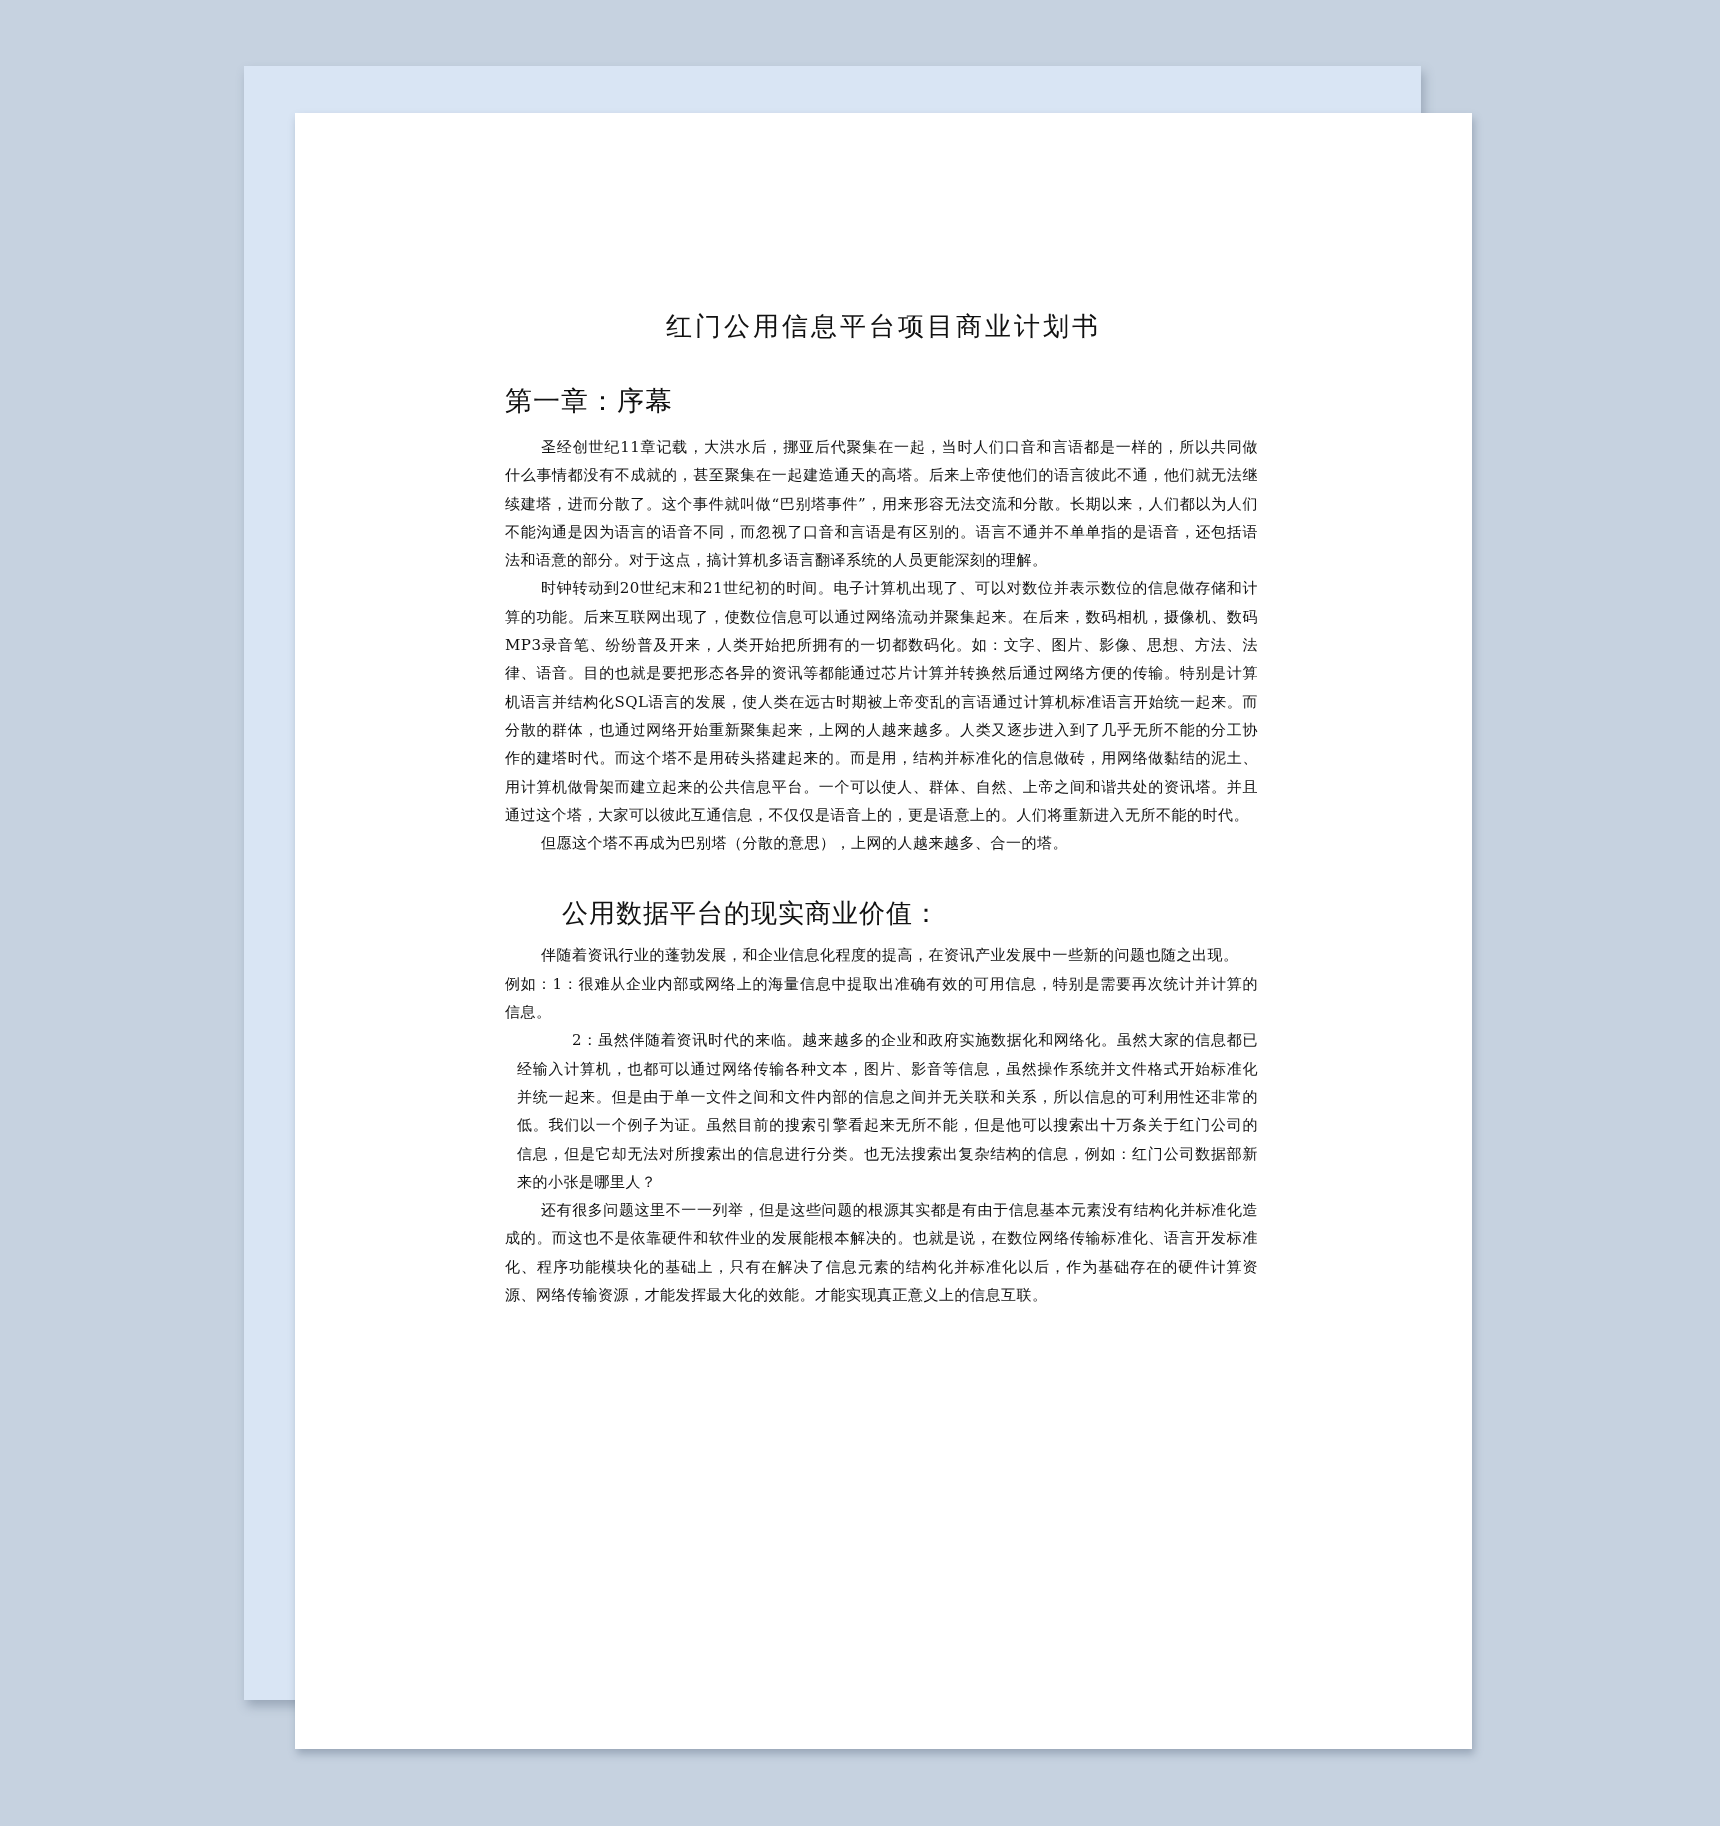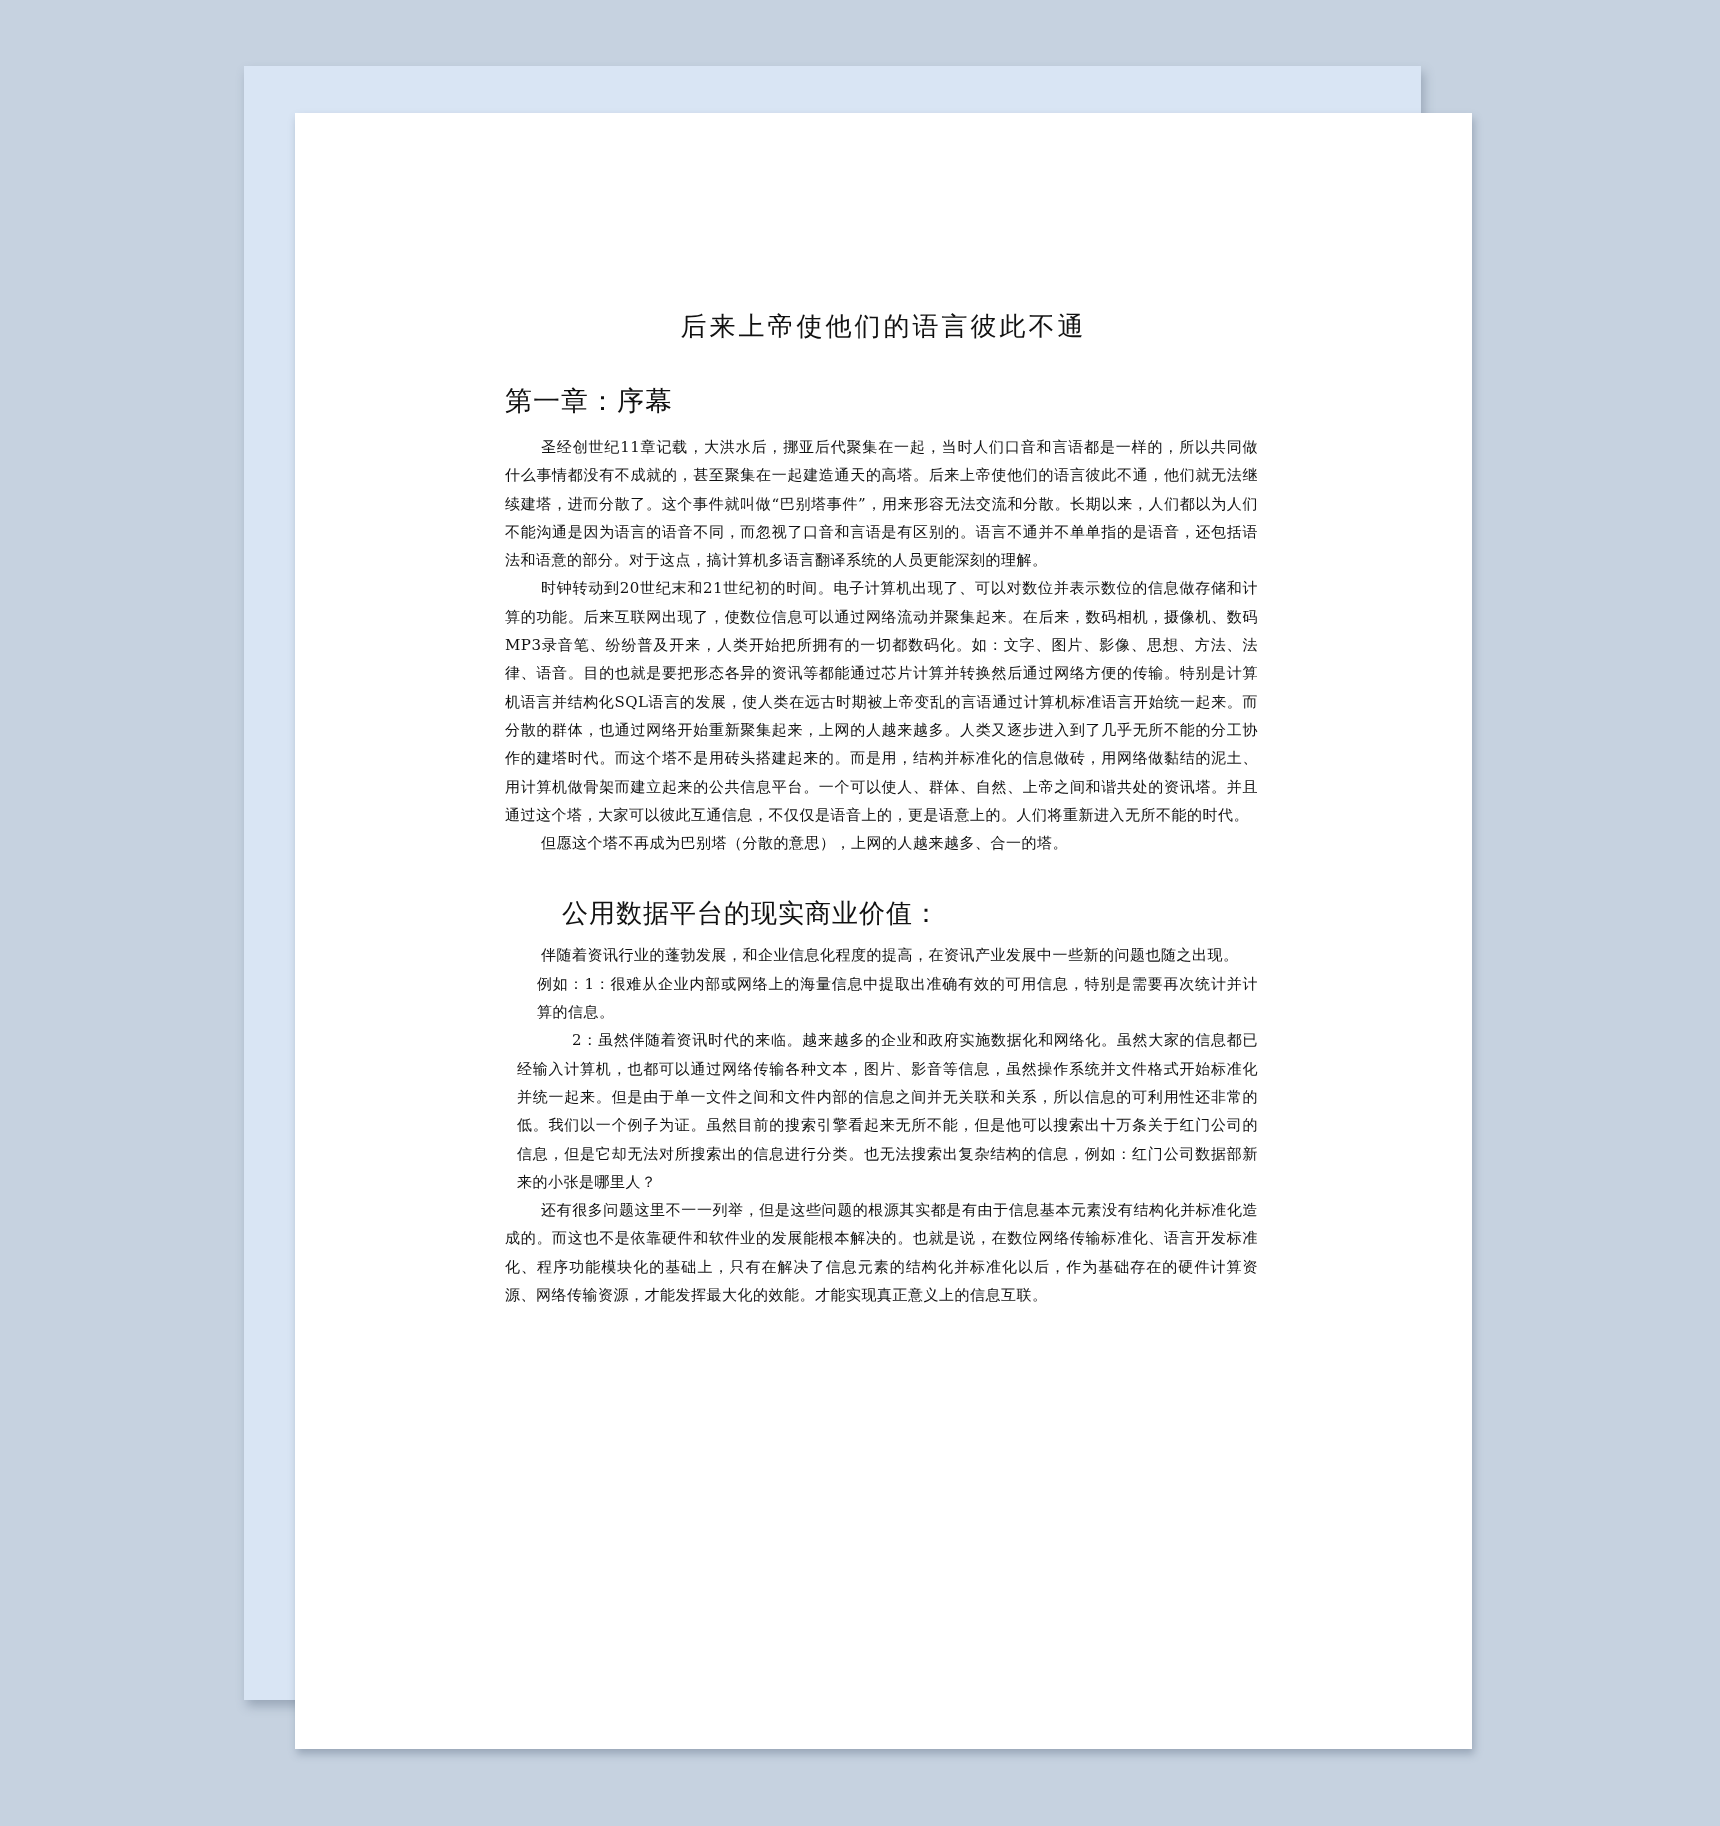--- a/index.html
+++ b/index.html
@@ -73,29 +73,29 @@
     .para {
       font-size: 15px;
       line-height: 28.3px;
       margin: 0;
       text-align: justify;
       letter-spacing: 0.5px;
       word-break: break-all;
     }
     .indent-2 { text-indent: 36px; }
     .indent-3 { text-indent: 55px; margin-left: 12px; }
-    .indent-0 { text-indent: 0; margin-left: 32px; }
+    .indent-0 { text-indent: 0; }
   </style>
 </head>
 <body>
 
 <div class="back-page"></div>
 
 <div class="front-page">
-  <h1 class="doc-title">后来上帝使他们的语言彼此不通</h1>
+  <h1 class="doc-title">红门公用信息平台项目商业计划书</h1>
 
   <div class="content">
     <h2 class="chapter-heading">第一章：序幕</h2>
     <p class="para indent-2">圣经创世纪11章记载，大洪水后，挪亚后代聚集在一起，当时人们口音和言语都是一样的，所以共同做什么事情都没有不成就的，甚至聚集在一起建造通天的高塔。后来上帝使他们的语言彼此不通，他们就无法继续建塔，进而分散了。这个事件就叫做“巴别塔事件”，用来形容无法交流和分散。长期以来，人们都以为人们不能沟通是因为语言的语音不同，而忽视了口音和言语是有区别的。语言不通并不单单指的是语音，还包括语法和语意的部分。对于这点，搞计算机多语言翻译系统的人员更能深刻的理解。</p>
     <p class="para indent-2">时钟转动到20世纪末和21世纪初的时间。电子计算机出现了、可以对数位并表示数位的信息做存储和计算的功能。后来互联网出现了，使数位信息可以通过网络流动并聚集起来。在后来，数码相机，摄像机、数码MP3录音笔、纷纷普及开来，人类开始把所拥有的一切都数码化。如：文字、图片、影像、思想、方法、法律、语音。目的也就是要把形态各异的资讯等都能通过芯片计算并转换然后通过网络方便的传输。特别是计算机语言并结构化SQL语言的发展，使人类在远古时期被上帝变乱的言语通过计算机标准语言开始统一起来。而分散的群体，也通过网络开始重新聚集起来，上网的人越来越多。人类又逐步进入到了几乎无所不能的分工协作的建塔时代。而这个塔不是用砖头搭建起来的。而是用，结构并标准化的信息做砖，用网络做黏结的泥土、用计算机做骨架而建立起来的公共信息平台。一个可以使人、群体、自然、上帝之间和谐共处的资讯塔。并且通过这个塔，大家可以彼此互通信息，不仅仅是语音上的，更是语意上的。人们将重新进入无所不能的时代。</p>
     <p class="para indent-2">但愿这个塔不再成为巴别塔（分散的意思），上网的人越来越多、合一的塔。</p>
 
     <h2 class="section-heading">公用数据平台的现实商业价值：</h2>
     <p class="para indent-2">伴随着资讯行业的蓬勃发展，和企业信息化程度的提高，在资讯产业发展中一些新的问题也随之出现。</p>
     <p class="para indent-0">例如：1：很难从企业内部或网络上的海量信息中提取出准确有效的可用信息，特别是需要再次统计并计算的信息。</p>

